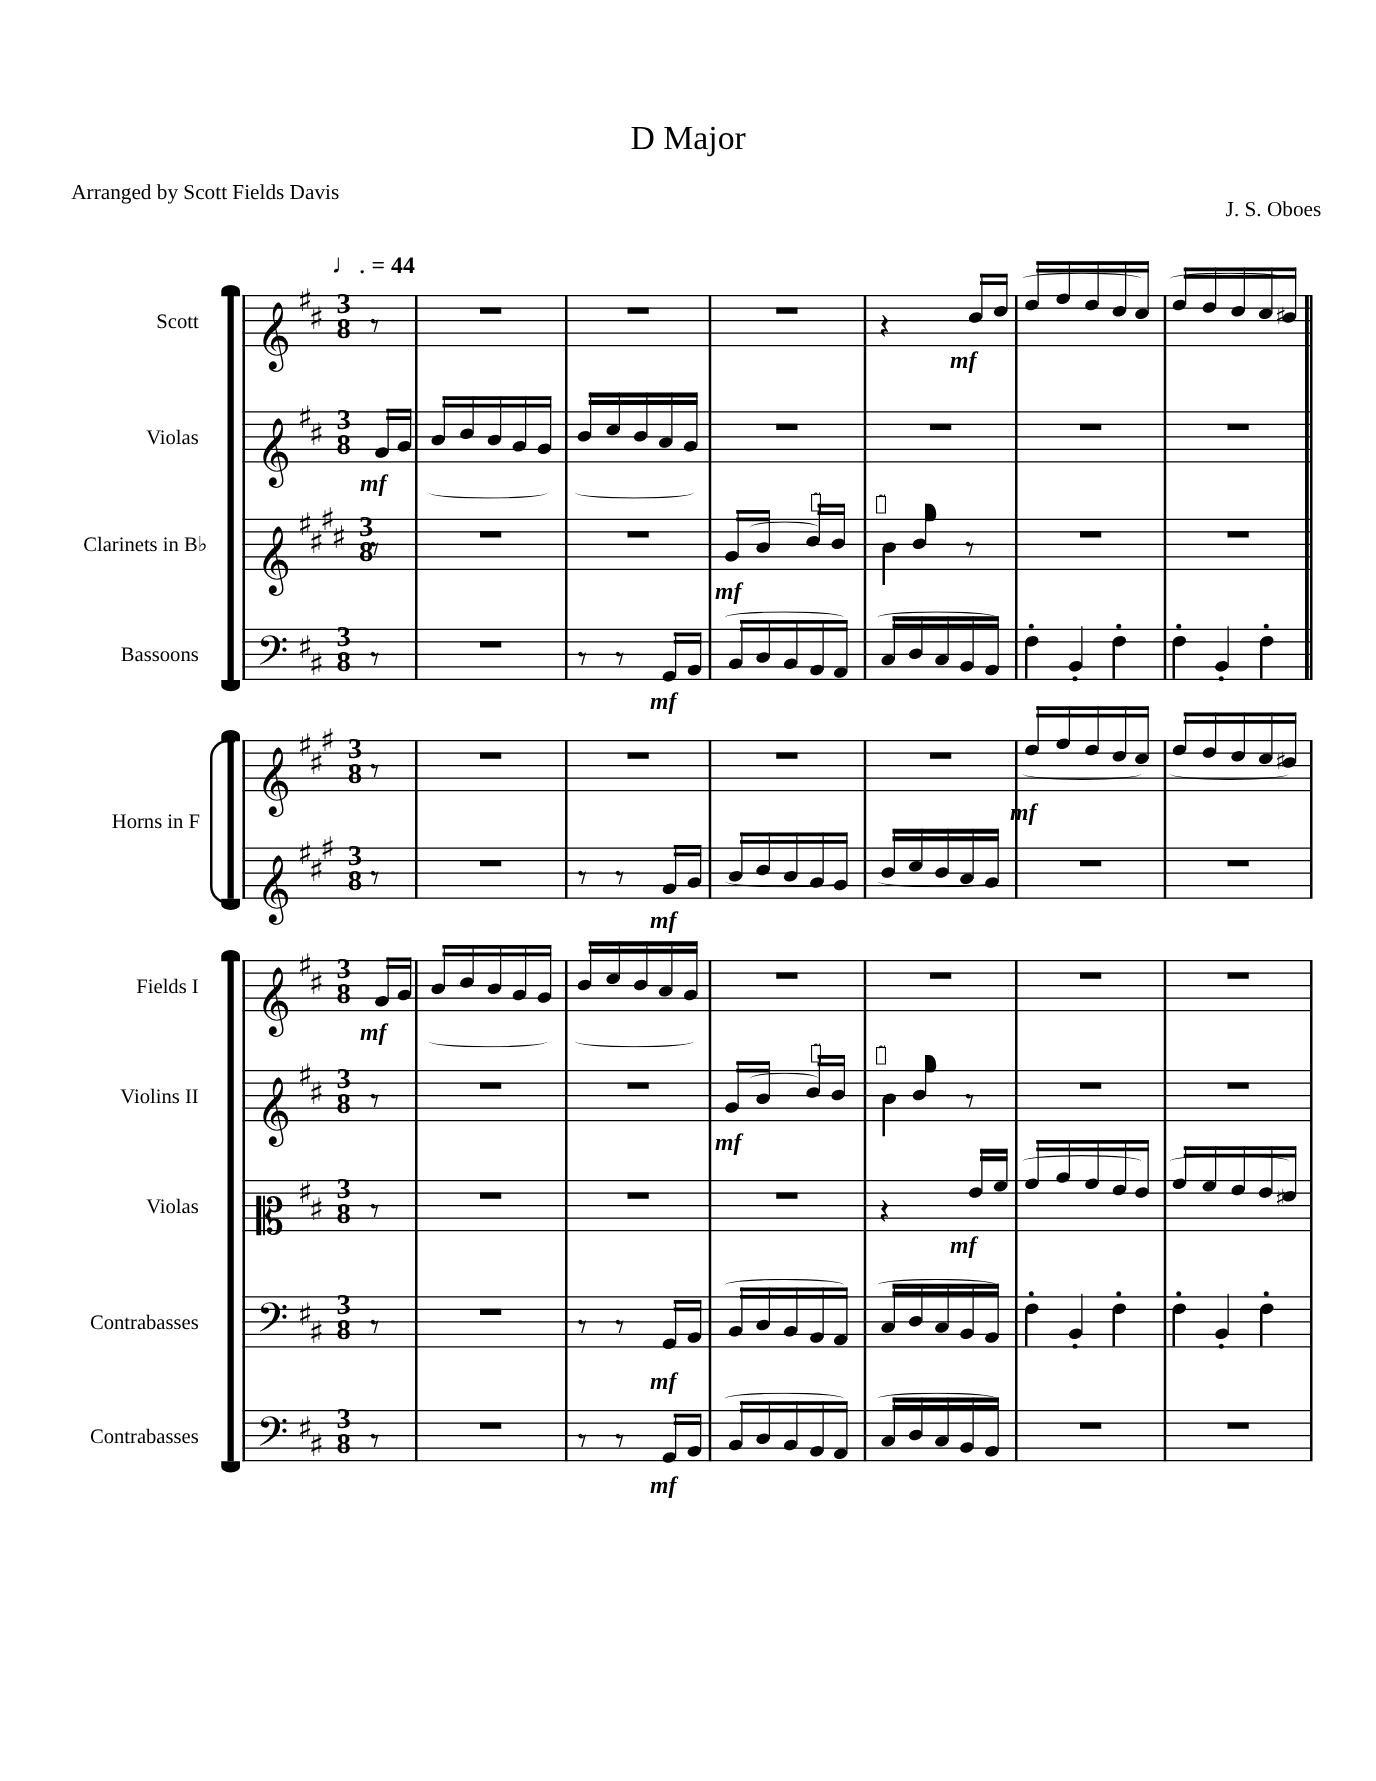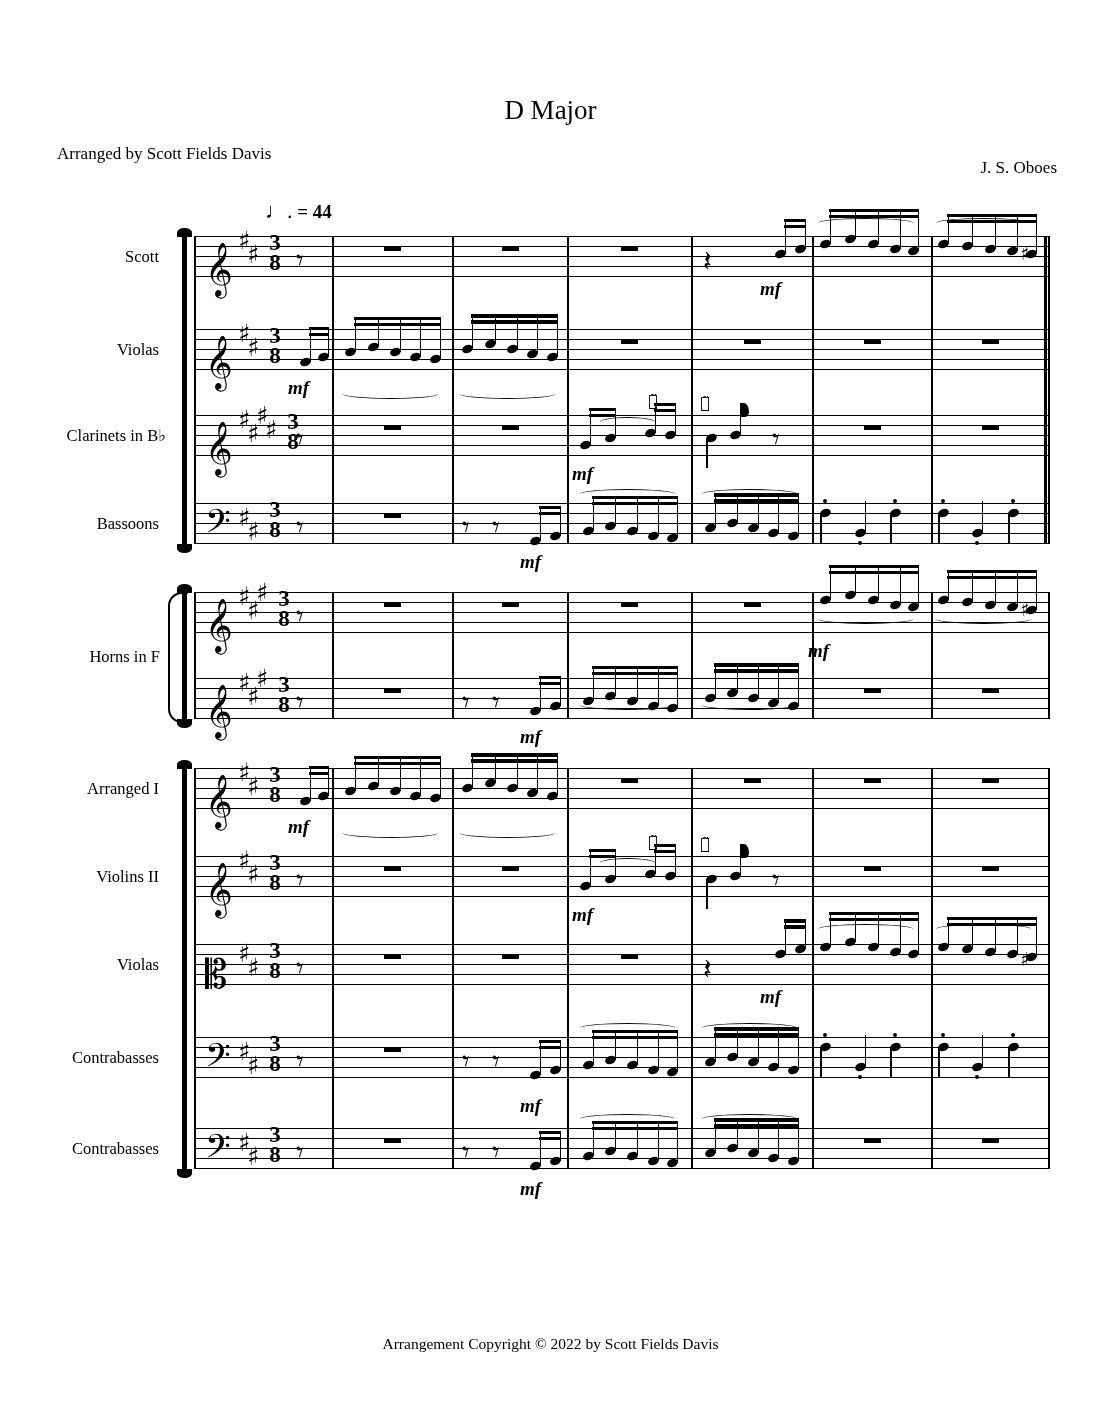--- a/index.html
+++ b/index.html
@@ -171,21 +171,21 @@
         <div class="line"></div>
         <div class="line"></div>
       </div>
       <div class="clef gclef" style="left:205px;top:801px;">𝄞</div>
       <div class="sharp" style="left:238px;top:773px;">♯</div>
       <div class="sharp" style="left:247px;top:786.5px;">♯</div>
       <div class="timesig" style="left:264px;top:765px;width:22px;">
         <div>3</div>
         <div>8</div>
       </div>
-      <div class="instname" style="left:0px;top:779px;width:159px;">Arranged I</div>
+      <div class="instname" style="left:0px;top:779px;width:159px;">Fields I</div>
       <div class="staff" style="left:194px;top:856px;width:854px;">
         <div class="line"></div>
         <div class="line"></div>
         <div class="line"></div>
         <div class="line"></div>
         <div class="line"></div>
       </div>
       <div class="clef gclef" style="left:205px;top:889px;">𝄞</div>
       <div class="sharp" style="left:238px;top:861px;">♯</div>
       <div class="sharp" style="left:247px;top:874.5px;">♯</div>
@@ -698,15 +698,14 @@
       <div class="beam" style="left:714px;top:1118px;width:85px;"></div>
       <div class="beam" style="left:714px;top:1124px;width:85px;"></div>
       <div class="slur" style="left:580px;top:1114px;width:95px;"></div>
       <div class="slur" style="left:702px;top:1114px;width:95px;"></div>
       <div class="rest-whole" style="left:863.5px;top:1138px;"></div>
       <div class="rest-whole" style="left:981.5px;top:1138px;"></div>
       <div class="dyn" style="left:520px;top:1178px;">mf</div>
     </div>
 
   <div class="footer">
-    <div>Arrangement Copyright © 2022 by Scott Fields Davis</div>
   </div>
 </div>
 
 </body></html>

